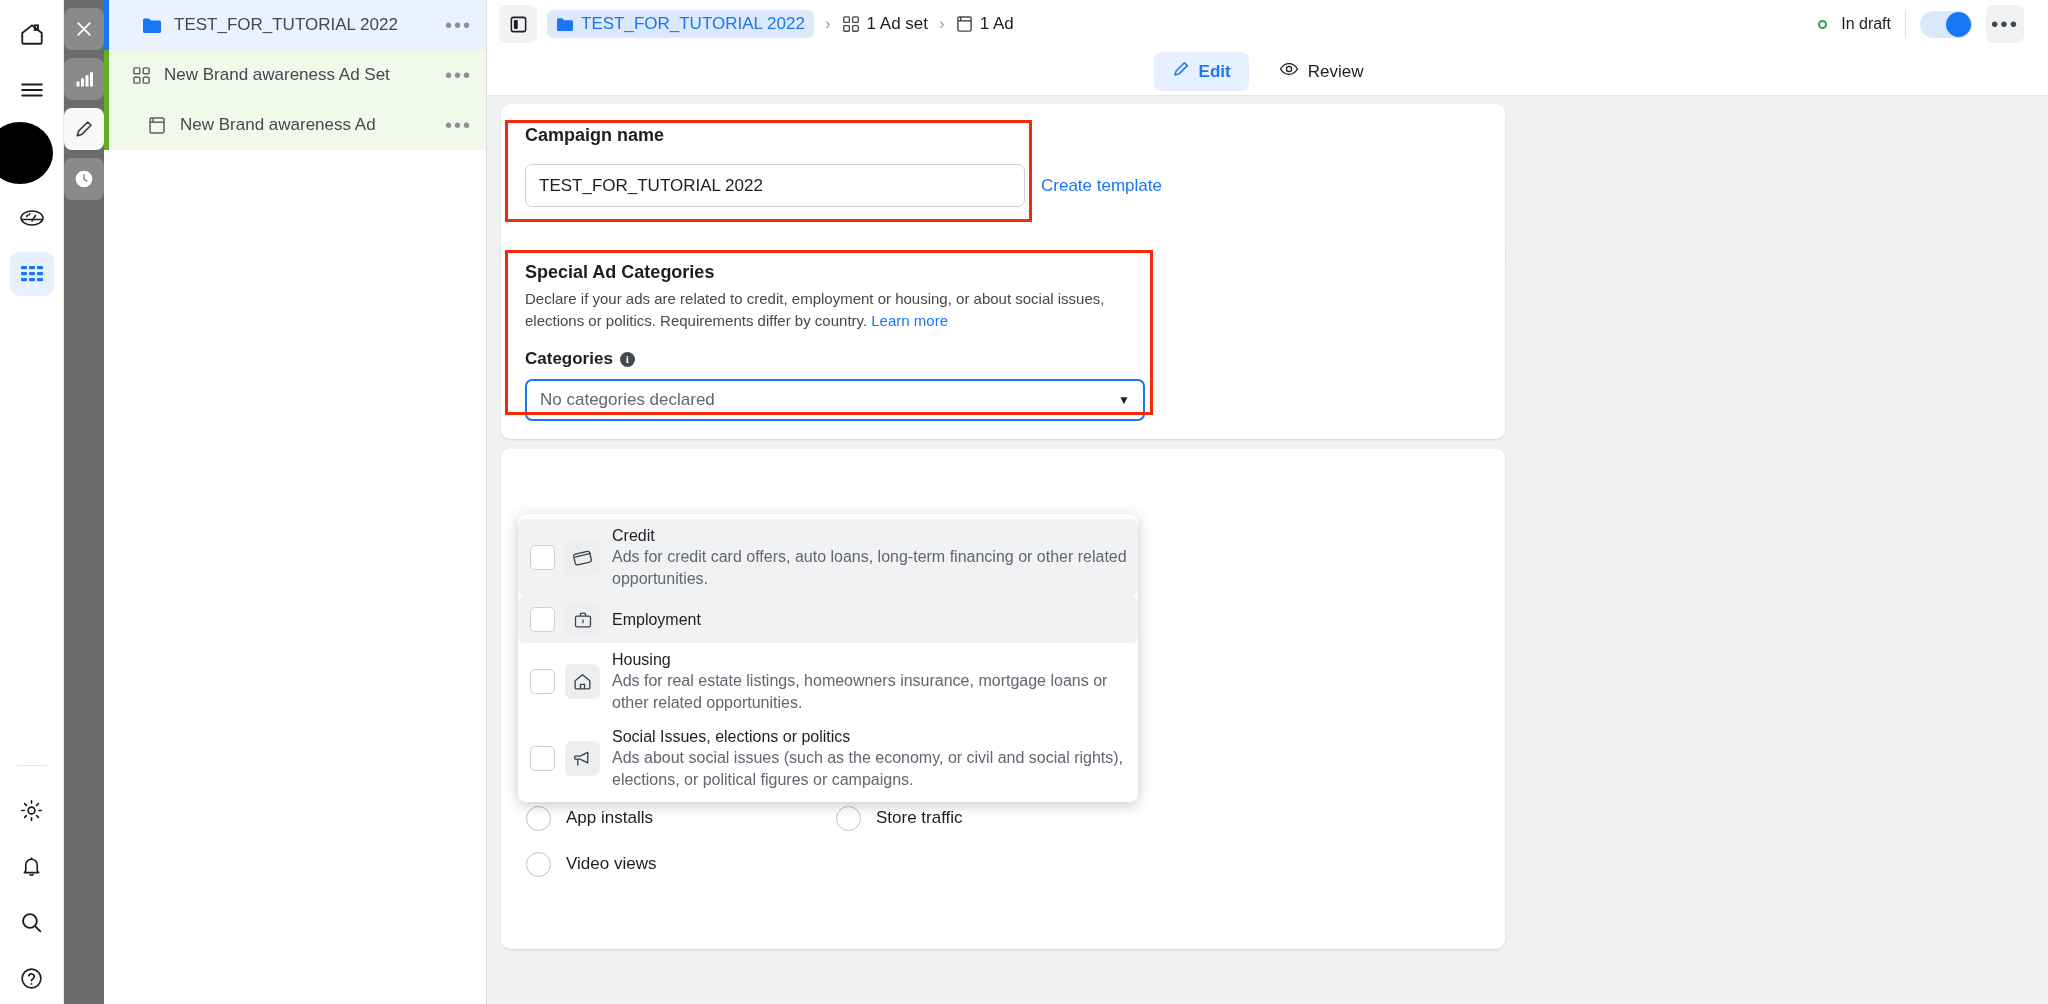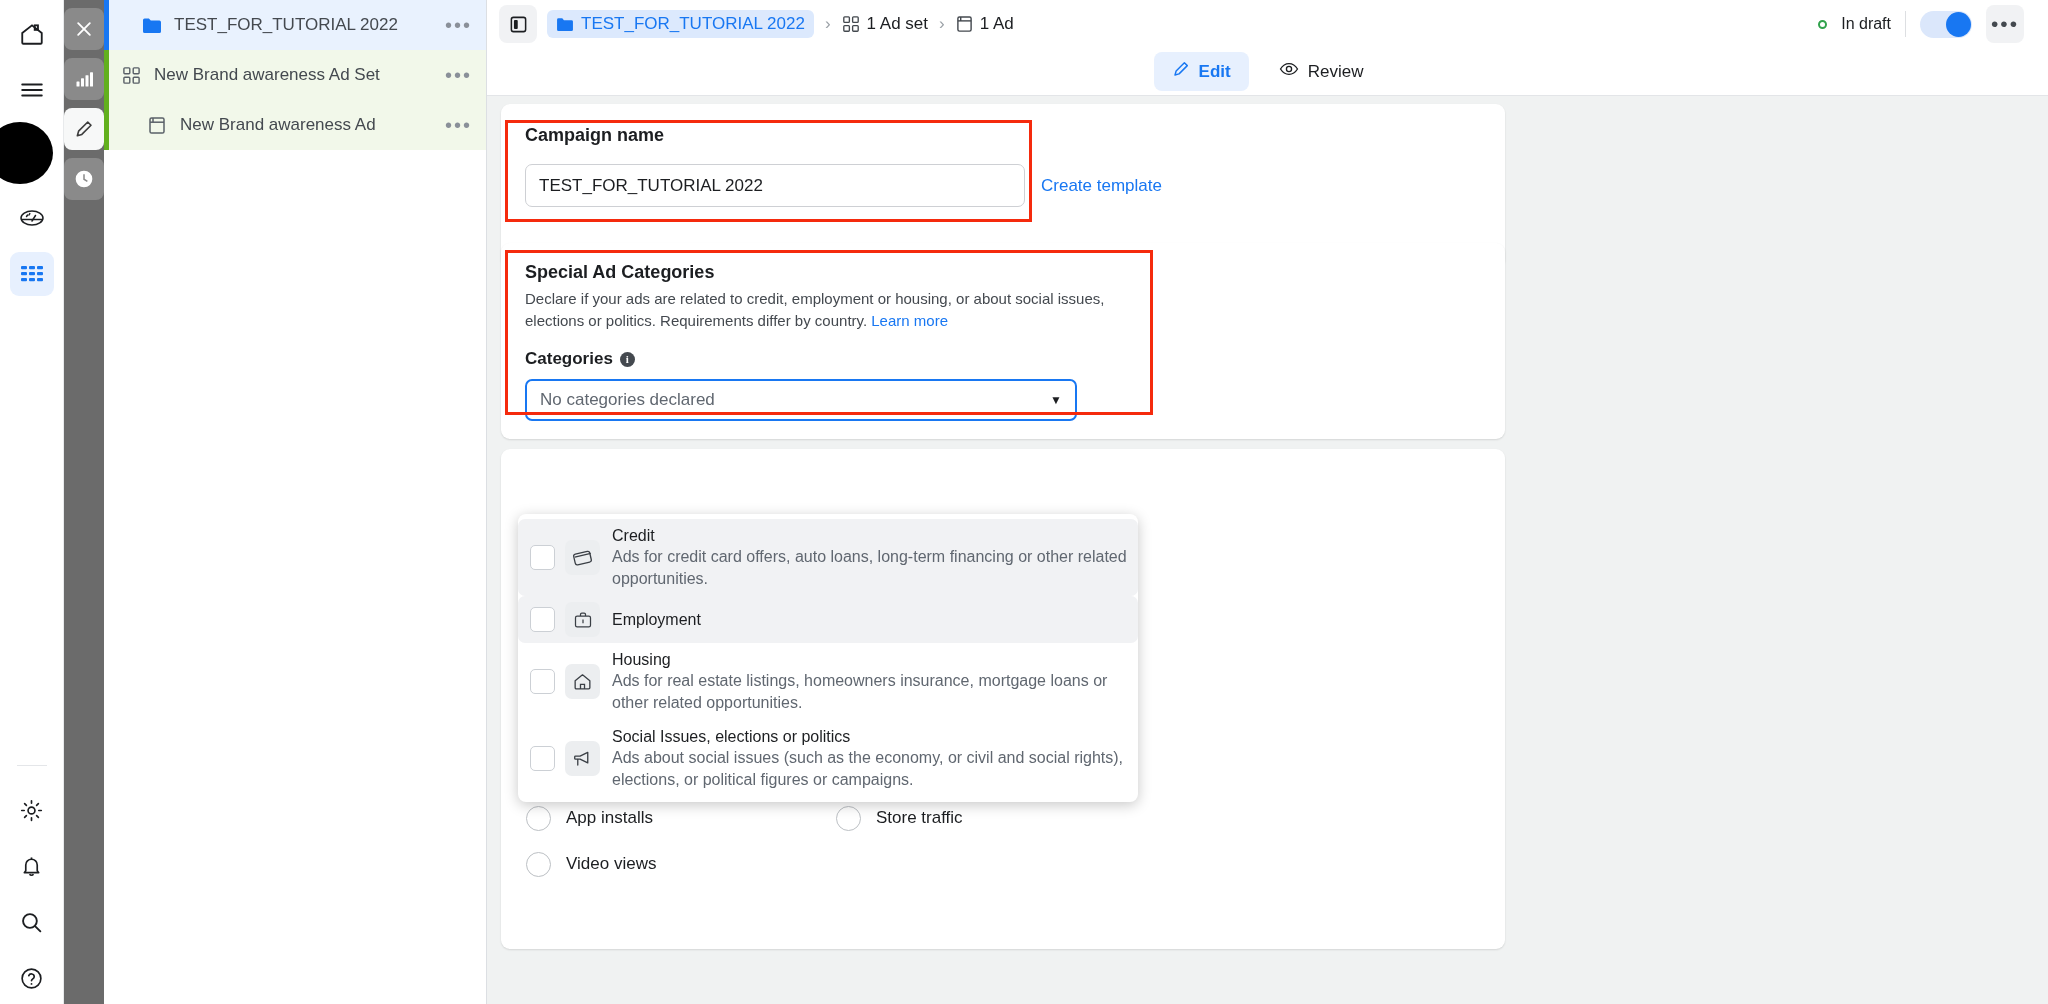--- a/index.html
+++ b/index.html
@@ -49,21 +49,21 @@
     position: absolute; left: 104px; top: 0; width: 383px; height: 1004px;
     background: #ffffff; border-right: 1px solid #dcdfe3;
   }
   .tree-row {
     position: relative; height: 50px; display: flex; align-items: center;
     padding-right: 14px; font-size: 17px; color: #44494f;
   }
   .tree-row .bar { position: absolute; left: 0; top: 0; bottom: 0; width: 5px; }
   .tree-row.lvl0 { background: #e9f2fe; padding-left: 38px; }
   .tree-row.lvl0 .bar { background: #1877f2; }
-  .tree-row.lvl1 { background: #f2f8ea; padding-left: 18px; }
+  .tree-row.lvl1 { background: #f2f8ea; padding-left: 28px; }
   .tree-row.lvl1 .bar { background: #62b01e; }
   .tree-row.lvl2 { background: #f2f8ea; padding-left: 44px; }
   .tree-row.lvl2 .bar { background: #62b01e; }
   .tree-ico { width: 26px; display: flex; align-items: center; color: #5a6068; }
   .tree-label { margin-left: 6px; white-space: nowrap; }
   .tree-dots { margin-left: auto; color: #8a9099; font-size: 20px; letter-spacing: 2px; line-height: 10px; }
 
   
   .header {
     position: absolute; left: 487px; top: 0; right: 0; height: 96px;
@@ -117,21 +117,21 @@
   .txt-input {
     width: 500px; height: 43px; border: 1px solid #ced0d4; border-radius: 7px;
     padding: 0 13px; font-size: 17px; color: #1c1e21; background: #fff;
     font-family: "Liberation Sans", sans-serif;
   }
   .sel-label { font-size: 17px; font-weight: bold; color: #1c1e21; display: flex; align-items: center; gap: 7px; }
   .info-ico { width: 15px; height: 15px; border-radius: 50%; background: #44494f; color: #fff;
               font-size: 11px; font-weight: bold; display: flex; align-items: center;
               justify-content: center; font-family: "Liberation Serif", serif; }
   .select-box {
-    width: 552px; height: 42px; border: 2px solid #1877f2; border-radius: 7px;
+    width: 620px; height: 42px; border: 2px solid #1877f2; border-radius: 7px;
     display: flex; align-items: center; padding: 0 13px; background: #fff;
     font-size: 17px; color: #606770;
   }
   .select-caret { margin-left: auto; color: #1c1e21; font-size: 12px; }
 
   
   .dropdown {
     position: absolute; left: 31px; top: 418px; width: 620px;
     background: #fff; border-radius: 8px; box-shadow: 0 3px 14px rgba(0,0,0,.22);
     padding: 5px 0; z-index: 40;

